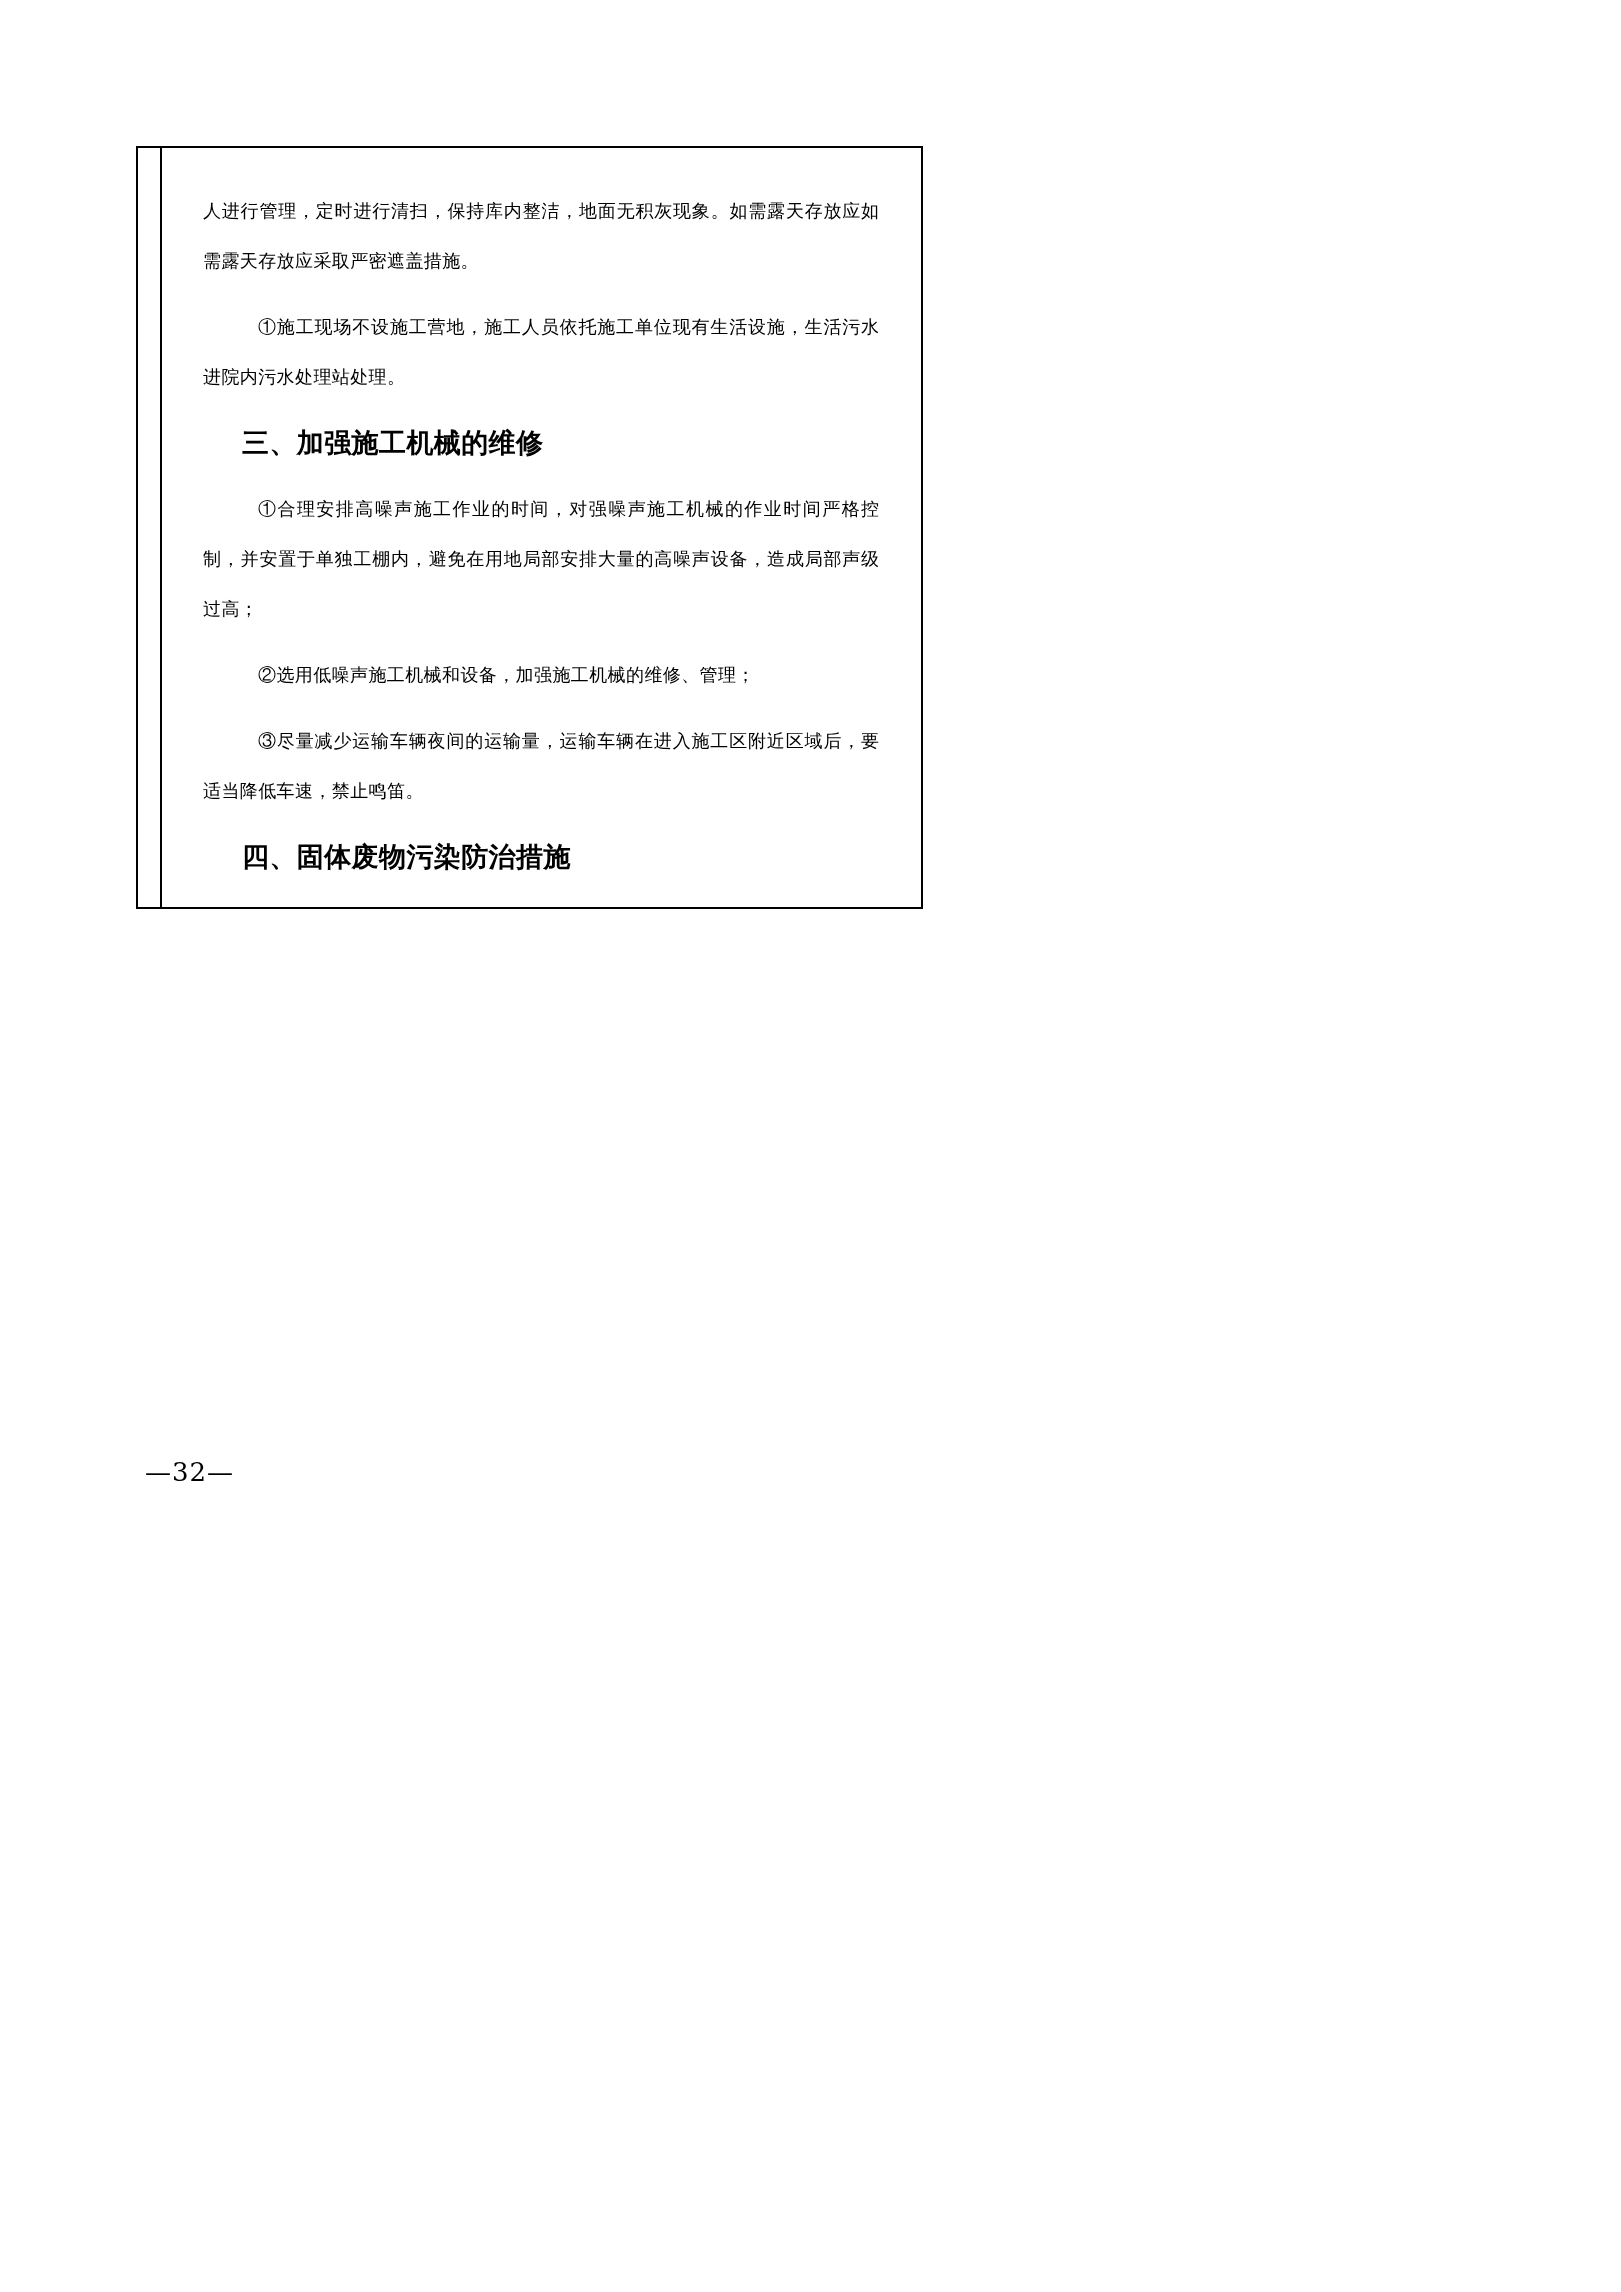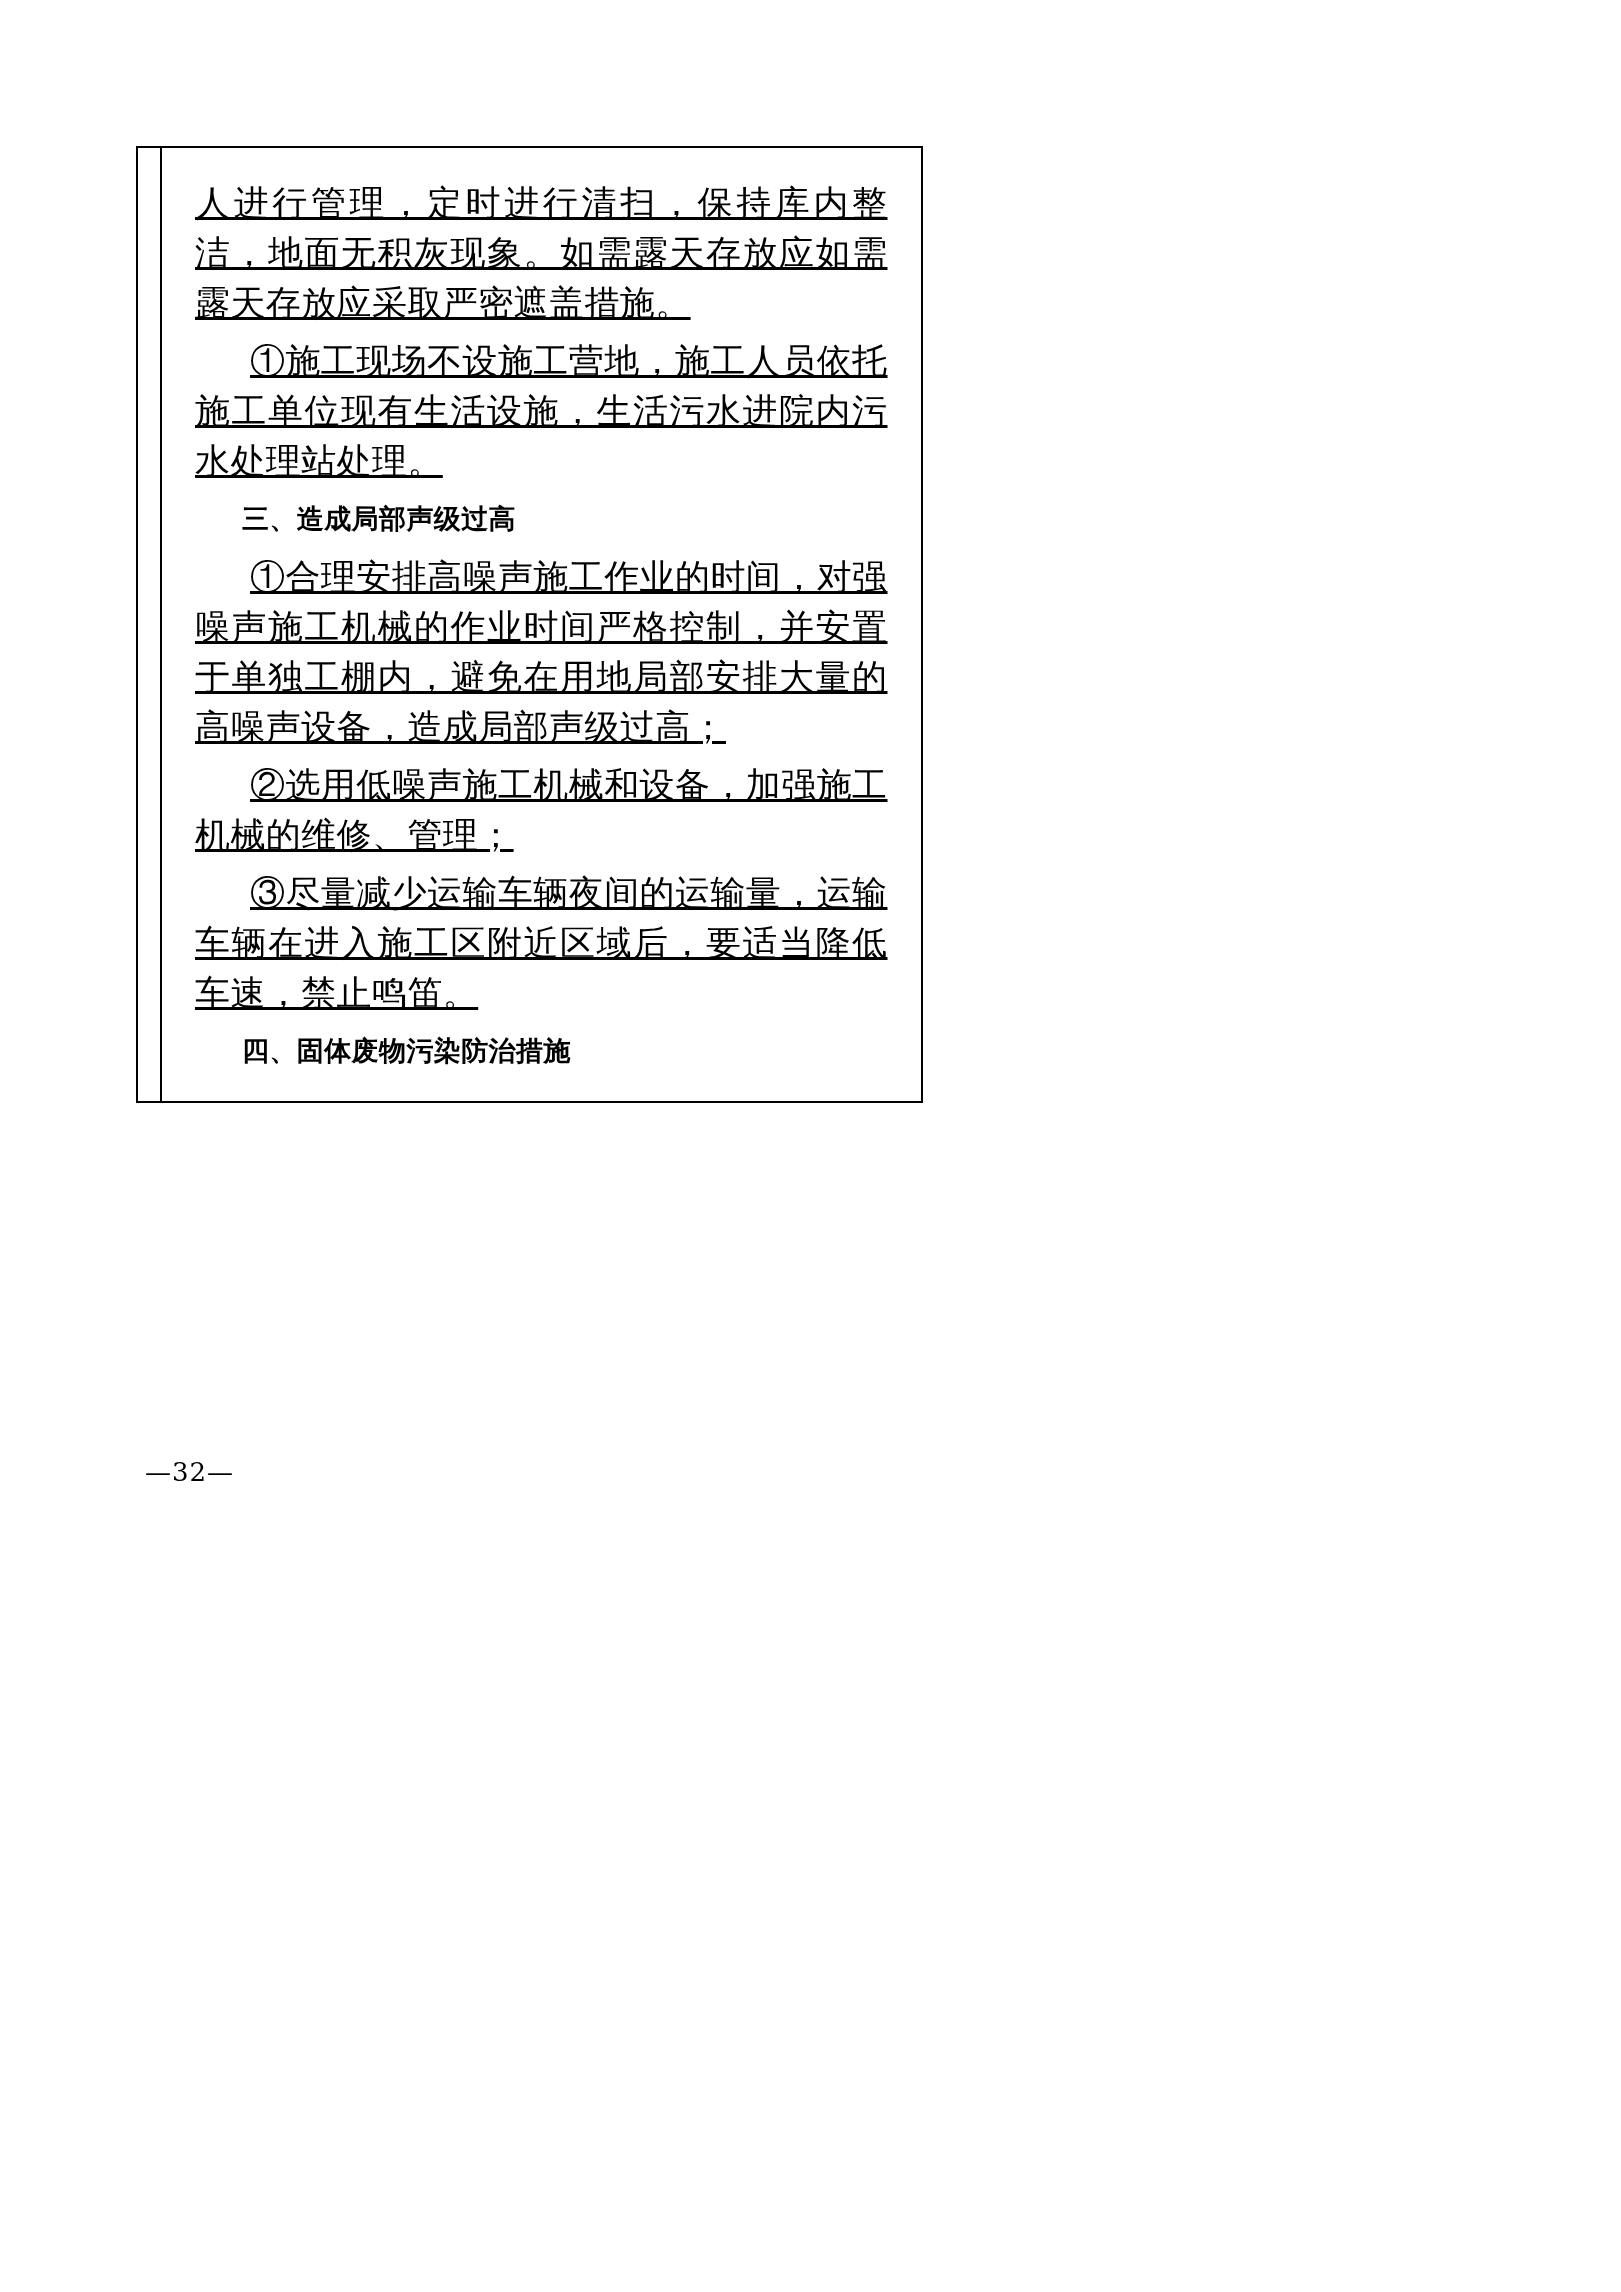--- a/index.html
+++ b/index.html
@@ -38,28 +38,27 @@
     border-right: 2px solid #000;
     box-sizing: border-box;
     flex: 0 0 23.5px;
   }
   .doc-table-body {
     flex: 1 1 auto;
     padding: 21.6px 25.5px 25.5px 25.5px;
     box-sizing: border-box;
   }
   .para {
-    font-size: 35px;
+    font-size: 18px;
     line-height: 50px;
     letter-spacing: 0.4px;
     text-align: justify;
     text-justify: inter-ideograph;
-    margin: 8px;
+    margin: 16px;
     font-family: "DejaVu Serif", "Liberation Serif", serif;
-    text-decoration: underline;
   }
   .para.indent {
     text-indent: 55px;
   }
   .para.noindent {
     text-indent: 0;
   }
   .heading {
     font-size: 27px;
     line-height: 50px;
@@ -82,21 +81,21 @@
 <body>
 
 <div class="page">
 
   <div class="doc-table">
     <div class="doc-table-gutter"></div>
     <div class="doc-table-body">
 
       <p class="para noindent">人进行管理，定时进行清扫，保持库内整洁，地面无积灰现象。如需露天存放应如需露天存放应采取严密遮盖措施。</p>
       <p class="para indent">①施工现场不设施工营地，施工人员依托施工单位现有生活设施，生活污水进院内污水处理站处理。</p>
-      <p class="heading">三、造成局部声级过高</p>
+      <p class="heading">三、加强施工机械的维修</p>
       <p class="para indent">①合理安排高噪声施工作业的时间，对强噪声施工机械的作业时间严格控制，并安置于单独工棚内，避免在用地局部安排大量的高噪声设备，造成局部声级过高；</p>
       <p class="para indent">②选用低噪声施工机械和设备，加强施工机械的维修、管理；</p>
       <p class="para indent">③尽量减少运输车辆夜间的运输量，运输车辆在进入施工区附近区域后，要适当降低车速，禁止鸣笛。</p>
       <p class="heading">四、固体废物污染防治措施</p>
 
     </div>
   </div>
 
   <div class="page-number">—32—</div>
 

